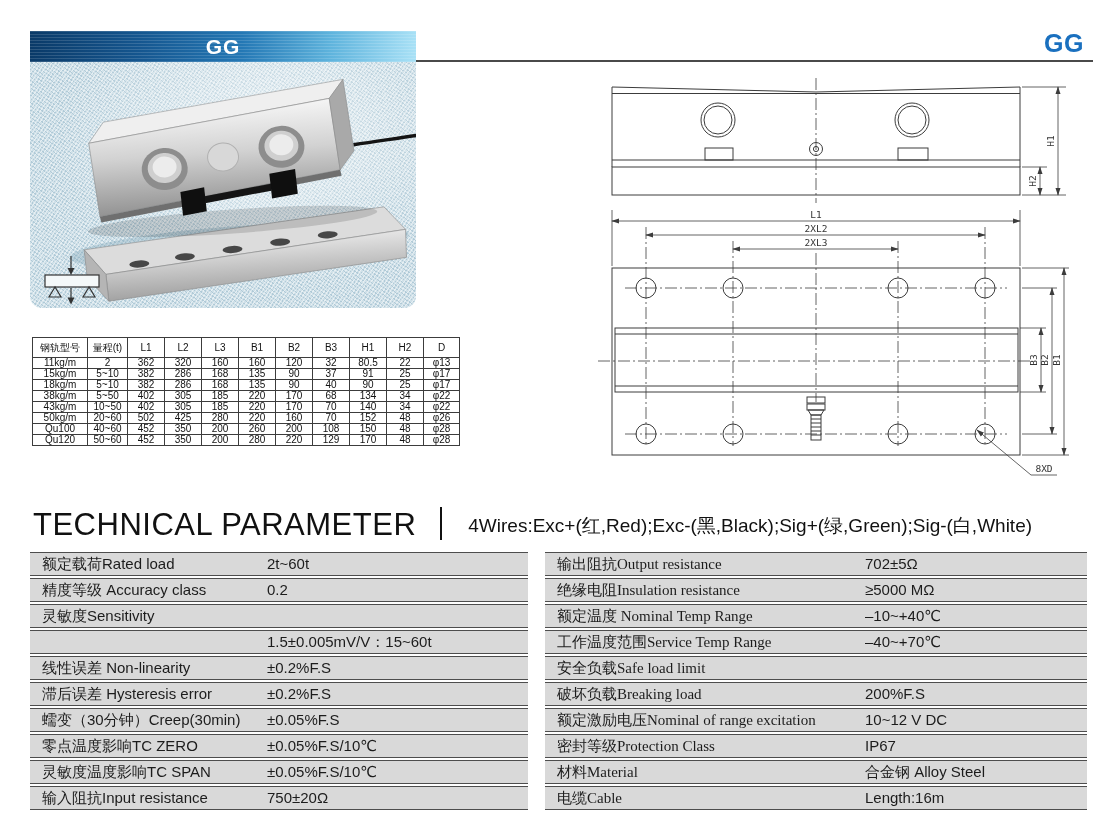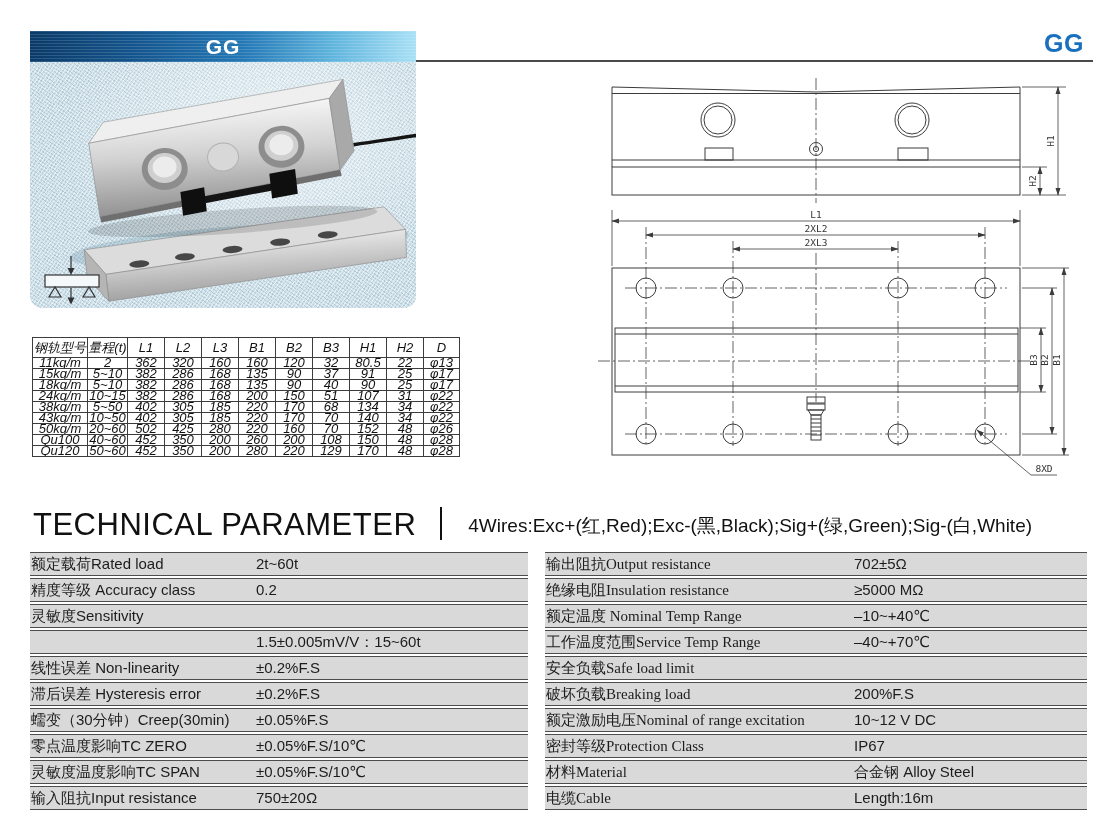--- a/index.html
+++ b/index.html
@@ -23,21 +23,21 @@
     background:
       radial-gradient(ellipse at 62% 30%,rgba(255,255,255,.55),rgba(255,255,255,0) 62%),
       repeating-linear-gradient(125deg,rgba(255,255,255,.5) 0 1px,rgba(0,0,0,0) 1px 3px),
       repeating-linear-gradient(35deg,rgba(110,155,180,.32) 0 1px,rgba(0,0,0,0) 1px 3px),
       #cfe0e8;}
   .photo .cell-art{position:absolute;left:0;top:0;}
   .photo .beam-icon{position:absolute;left:10px;top:192px;}
 
   
   #dim-table{position:absolute;left:32px;top:337px;width:427px;border-collapse:collapse;
-    table-layout:fixed;font-size:13px;color:#111;font-style:italic;}
+    table-layout:fixed;font-size:10px;color:#111;}
   #dim-table th,#dim-table td{border:1px solid #3c3c3c;text-align:center;padding:0;
     font-weight:400;overflow:hidden;white-space:nowrap;}
   #dim-table th{height:19px;}
   #dim-table td{height:10px;line-height:10px;}
 
   
   #drawing{position:absolute;left:595px;top:72px;}
   #drawing text{font-family:"DejaVu Sans Mono","Liberation Mono",monospace;
     font-size:9.5px;fill:#333;stroke:none;}
 
@@ -46,21 +46,21 @@
   .tp-title{font-size:31px;line-height:1;color:#111;letter-spacing:.5px;}
   .tp-bar{width:2px;height:33px;background:#111;margin:0 9px 0 7px;}
   .tp-wires{font-size:19px;color:#111;padding-bottom:1px;white-space:nowrap;}
 
   .spec{position:absolute;top:552px;}
   .spec-left{left:30px;width:498px;}
   .spec-right{left:545px;width:542px;}
   .spec-row{height:22px;background:#d9d9d9;border-top:1px solid #4d4d4d;
     border-bottom:1px solid #4d4d4d;margin-bottom:2px;display:flex;
     font-size:15px;line-height:22px;color:#1c1c1c;}
-  .spec-row .lbl{padding-left:1px;white-space:nowrap;overflow:hidden;}
+  .spec-row .lbl{padding-left:12px;white-space:nowrap;overflow:hidden;}
   .spec-left .lbl{width:225px;}
   .spec-right .lbl{width:308px;font-family:Liberation Serif, serif;}
   .spec-row .val{flex:1;white-space:nowrap;overflow:hidden;}
 </style>
 </head>
 <body>
 
 <div class="banner">
   <span>GG</span>
 </div>
@@ -184,33 +184,20 @@
         <td>286</td>
         <td>168</td>
         <td>135</td>
         <td>90</td>
         <td>40</td>
         <td>90</td>
         <td>25</td>
         <td>φ17</td>
       </tr>
       <tr>
-        <td>24kg/m</td>
-        <td>10~15</td>
-        <td>382</td>
-        <td>286</td>
-        <td>168</td>
-        <td>200</td>
-        <td>150</td>
-        <td>51</td>
-        <td>107</td>
-        <td>31</td>
-        <td>φ22</td>
-      </tr>
-      <tr>
         <td>38kg/m</td>
         <td>5~50</td>
         <td>402</td>
         <td>305</td>
         <td>185</td>
         <td>220</td>
         <td>170</td>
         <td>68</td>
         <td>134</td>
         <td>34</td>

